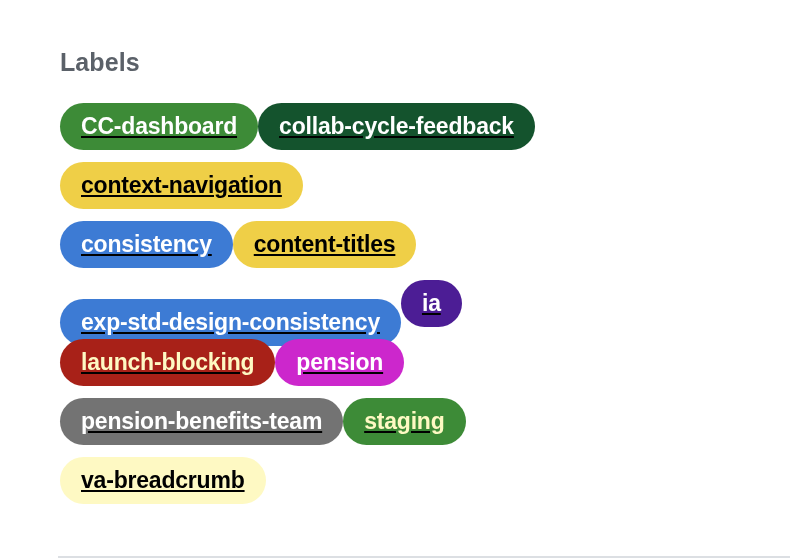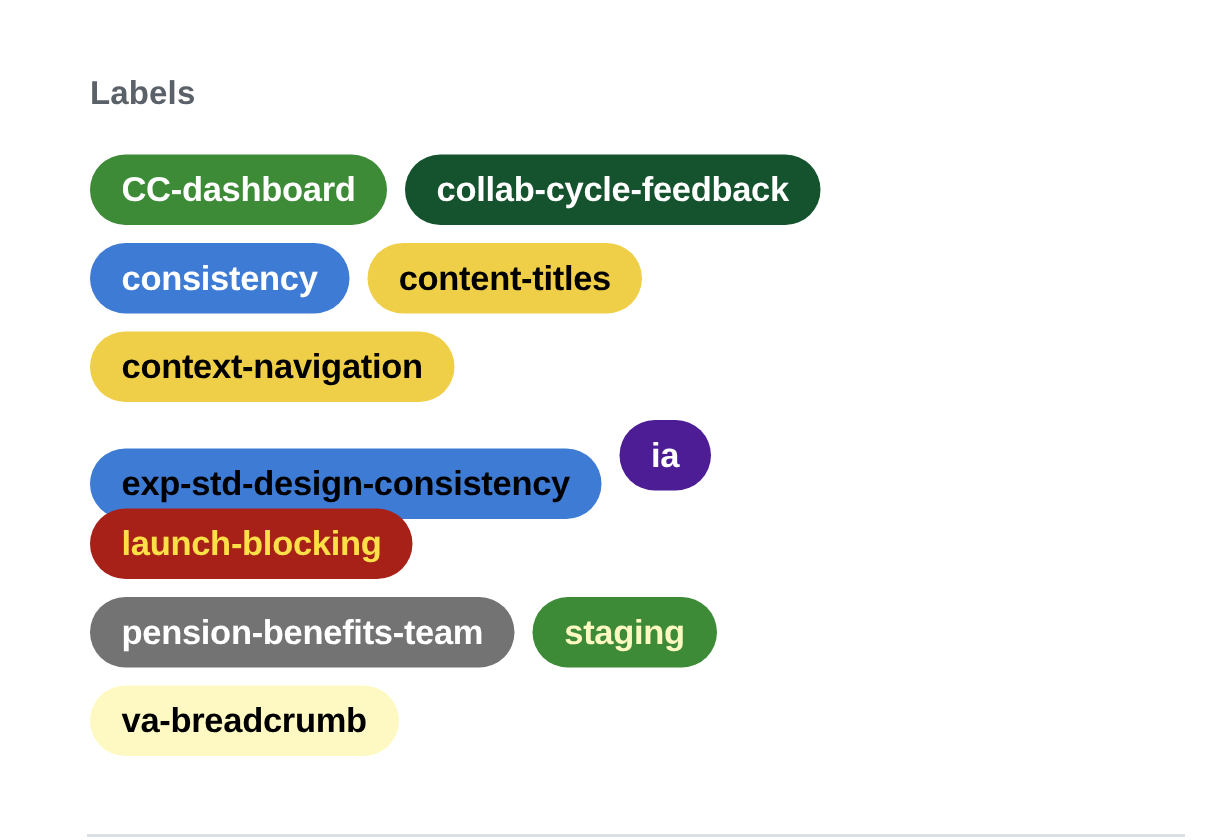--- a/index.html
+++ b/index.html
@@ -22,41 +22,41 @@
     top: 0;
     width: 808px;
     height: 560px;
     box-sizing: border-box;
   }
 
   .panel-title {
     position: absolute;
     left: 60px;
     top: 48px;
-    font-size: 22px;
+    font-size: 25px;
     font-weight: 700;
     color: #5b6169;
     letter-spacing: 0.1px;
     line-height: 28px;
   }
 
   .labels-list {
     position: absolute;
     left: 60px;
     top: 103px;
     width: 720px;
   }
 
   .label-row {
     display: flex;
     flex-direction: row;
     align-items: center;
-    gap: 12px;
     height: 47px;
     margin-bottom: 12px;
+    text-decoration: underline;
   }
 
   .label-chip {
     display: inline-flex;
     align-items: center;
     justify-content: center;
     height: 47px;
     box-sizing: border-box;
     padding: 0 21px;
     border-radius: 24px;
@@ -84,32 +84,33 @@
 <div class="panel">
 
   <div class="panel-title">Labels</div>
 
   <div class="labels-list">
       <div class="label-row">
         <div class="label-chip" style="background: rgb(61, 139, 55); color: rgb(255, 255, 255);">CC-dashboard</div>
         <div class="label-chip" style="background: #14532d; color: rgb(255, 255, 255);">collab-cycle-feedback</div>
       </div>
       <div class="label-row">
+        <div class="label-chip" style="background: rgb(239, 207, 71); color: rgb(0, 0, 0);">context-navigation</div>
+      </div>
+      <div class="label-row">
         <div class="label-chip" style="background: rgb(61, 123, 212); color: rgb(255, 255, 255);">consistency</div>
         <div class="label-chip" style="background: rgb(239, 207, 71); color: rgb(0, 0, 0);">content-titles</div>
       </div>
       <div class="label-row">
-        <div class="label-chip" style="background: rgb(239, 207, 71); color: rgb(0, 0, 0);">context-navigation</div>
-      </div>
-      <div class="label-row">
-        <div class="label-chip" style="background: rgb(61, 123, 212); color: #000000; margin-top: 38px;">exp-std-design-consistency</div>
+        <div class="label-chip" style="background: rgb(61, 123, 212); color: #ffffff; margin-top: 38px;">exp-std-design-consistency</div>
         <div class="label-chip" style="background: #4c1d95; color: rgb(255, 255, 255);">ia</div>
       </div>
       <div class="label-row">
-        <div class="label-chip" style="background: rgb(168, 33, 24); color: #fde047;">launch-blocking</div>
+        <div class="label-chip" style="background: rgb(168, 33, 24); color: #fef9c3;">launch-blocking</div>
+        <div class="label-chip" style="background: rgb(204, 39, 204); color: rgb(255, 255, 255);">pension</div>
       </div>
       <div class="label-row">
         <div class="label-chip" style="background: #737373; color: rgb(255, 255, 255);">pension-benefits-team</div>
         <div class="label-chip" style="background: rgb(61, 139, 55); color: #fef9c3;">staging</div>
       </div>
       <div class="label-row">
         <div class="label-chip" style="background: #fef9c3; color: rgb(0, 0, 0);">va-breadcrumb</div>
       </div>
     </div>
 

